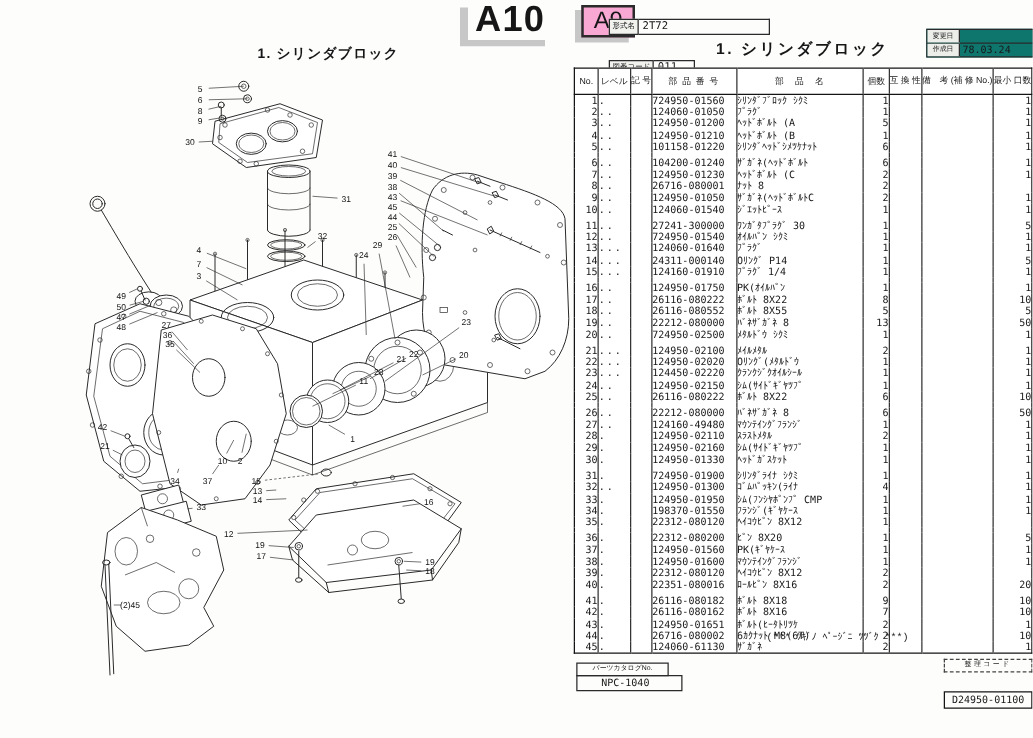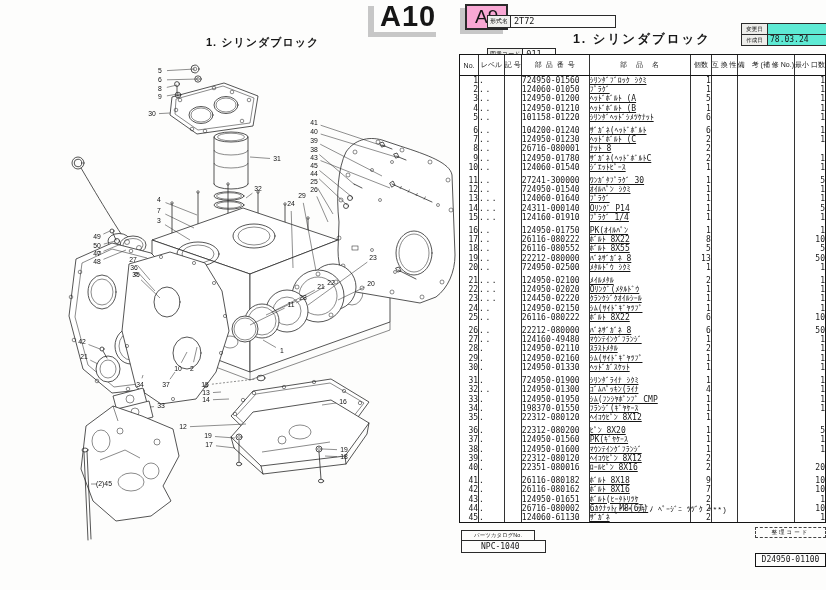--- a/index.html
+++ b/index.html
@@ -12,21 +12,21 @@
       padding:0 8px;border:2px solid #2b2b2b;box-shadow:-5px 4px 0 #c7c7c7;background:#f9a8d4;margin-left:24px;}
   .title-left{position:absolute;left:206px;top:35px;font-size:11px;font-weight:bold;letter-spacing:1px;}
   .title-right{position:absolute;left:532px;top:31px;width:220px;text-align:center;
                font-size:12.5px;font-weight:bold;letter-spacing:2px;}
   .modelrow{position:absolute;display:flex;align-items:flex-start;}
   .m1{left:487px;top:15px;} .m2{left:487px;top:48px;}
   .mlabel{border:1px solid #2a2a2a;font-size:6px;line-height:11px;padding:0 2px;background:#f1f1ee;}
   .mvalue{border:1px solid #2a2a2a;border-left:none;font-size:8.5px;line-height:11px;padding:0 3px;
           font-family:"DejaVu Sans Mono","Liberation Mono",monospace;}
   .m1 .mvalue{width:98px;} .m2 .mvalue{width:26px;}
-  .datebox{position:absolute;left:741px;top:23px;width:84px;border:1px solid #2a2a2a;background:#5eead4;}
+  .datebox{position:absolute;left:741px;top:23px;width:84px;border:1px solid #2a2a2a;background:#0f766e;}
   .drow{display:flex;height:10px;} .drow+.drow{border-top:1px solid #2a2a2a;}
   .dlabel{width:25px;border-right:1px solid #2a2a2a;font-size:5.5px;line-height:10px;text-align:center;background:#ededea;}
   .dvalue{flex:1;font-size:8px;line-height:10px;padding-left:2px;
           font-family:"DejaVu Sans Mono","Liberation Mono",monospace;}
   
   #parts-table{position:absolute;left:459px;top:54px;border-collapse:collapse;table-layout:fixed;background:#fff;}
   #parts-table th,#parts-table td{border-left:1px solid #333;overflow:hidden;white-space:nowrap;padding:0;}
   #parts-table tr>*:first-child{border-left:1.6px solid #141414;}
   #parts-table tr>*:last-child{border-right:1.6px solid #141414;}
   #parts-table thead th{border-top:1.6px solid #141414;border-bottom:1.2px solid #141414;height:20px;
@@ -34,21 +34,21 @@
   #parts-table tbody td{font-size:8px;height:9.2px;line-height:9.2px;
       font-family:"DejaVu Sans Mono","Liberation Mono",monospace;}
   #parts-table tbody tr.gap td{height:4px;line-height:4px;}
   #parts-table tbody tr:last-child td{border-bottom:1.6px solid #141414;}
   th.big{font-size:8px;letter-spacing:1px;}
   th.vh{font-size:4.5px;line-height:1.15;white-space:pre-line;letter-spacing:0;}
   th.h2{font-size:5.8px;line-height:1.3;white-space:pre-line;}
   td.c0{text-align:right;padding-right:3px;}
   td.c1{text-align:left;padding-left:4px;letter-spacing:1.5px;}
   td.c3{padding-left:2px;}
-  td.c4{padding-left:3px;text-decoration:underline;}
+  td.c4{padding-left:3px;}
   td.c5{text-align:right;padding-right:3px;}
   td.c7{padding-left:2px;}
   td.c8{text-align:right;padding-right:2px;}
   
   .cat-label{position:absolute;left:461px;top:530px;width:72px;height:9px;border:1px solid #2a2a2a;
              font-size:5.5px;line-height:9px;text-align:center;}
   .cat-value{position:absolute;left:461px;top:540px;width:64px;height:11px;border:1px solid #2a2a2a;
              font-size:8px;line-height:11px;padding-left:19px;font-family:"DejaVu Sans Mono","Liberation Mono",monospace;}
   .continued{position:absolute;left:540px;top:505px;width:260px;text-align:center;font-size:8px;
              font-family:Liberation Mono, monospace;}
@@ -532,21 +532,21 @@
         <td class="c4">ﾅｯﾄ 8</td>
         <td class="c5">2</td>
         <td class="c6"></td>
         <td class="c7"></td>
         <td class="c8"></td>
       </tr>
       <tr>
         <td class="c0">9</td>
         <td class="c1">..</td>
         <td class="c2"></td>
-        <td class="c3">124950-01780</td>
+        <td class="c3">124950-01050</td>
         <td class="c4">ｻﾞｶﾞﾈ(ﾍｯﾄﾞﾎﾞﾙﾄC</td>
         <td class="c5">2</td>
         <td class="c6"></td>
         <td class="c7"></td>
         <td class="c8">1</td>
       </tr>
       <tr>
         <td class="c0">10</td>
         <td class="c1">..</td>
         <td class="c2"></td>

